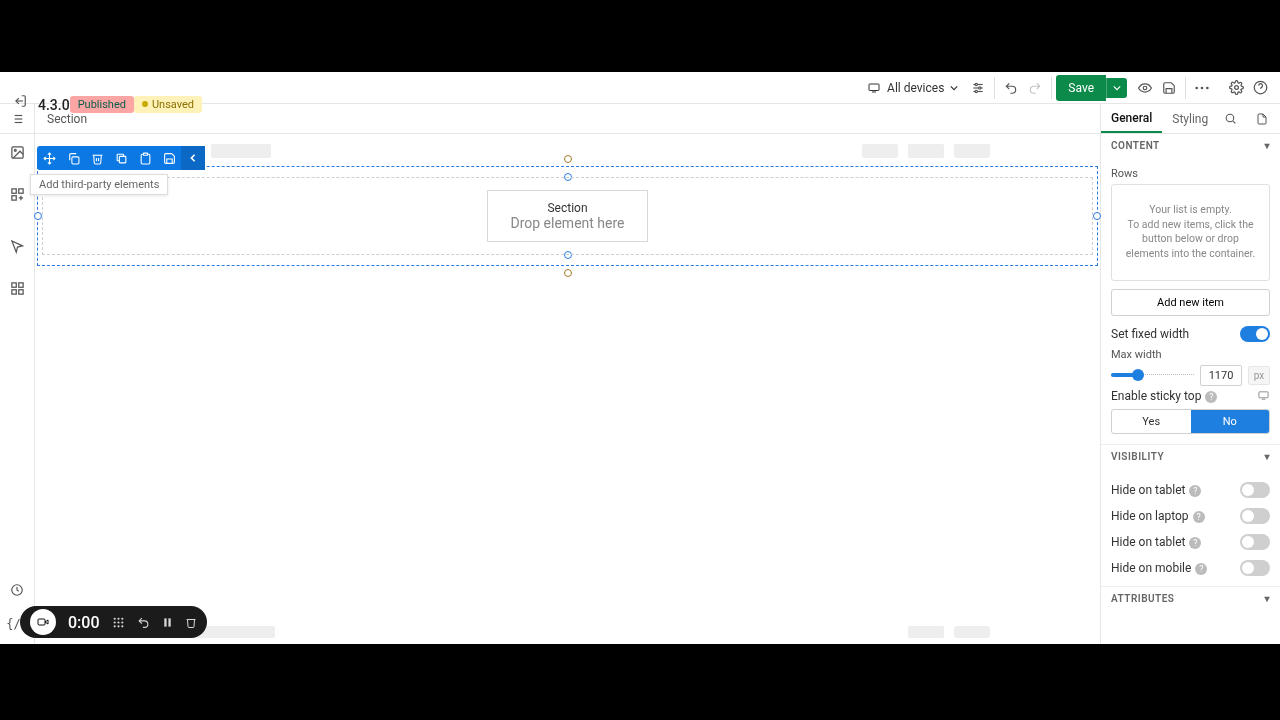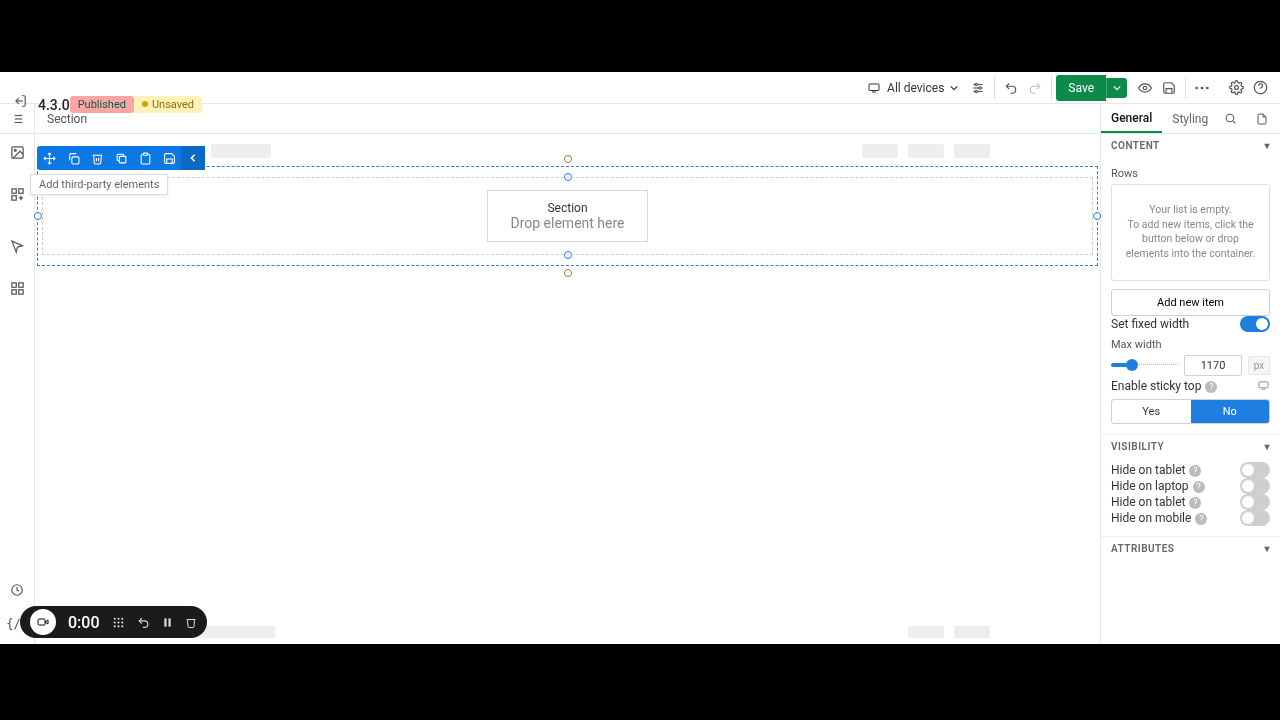--- a/index.html
+++ b/index.html
@@ -55,33 +55,33 @@
 .handle { position:absolute; width:8px; height:8px; border-radius:50%; background:#fff; border:1.5px solid #a77b2a; }
 .handle.blue { border-color:#2a7be4; }
 
 
 .inspector { width: 180px; border-left: 1px solid #e6e6e6; overflow-y: auto; font-size:12px; color:#333; background:#fff; }
 .panel-sec-head { display:flex; align-items:center; justify-content:space-between; padding:6px 10px; font-size:10px; letter-spacing:.5px; color:#666; text-transform:uppercase; font-weight:600; cursor:pointer; }
 .panel-body { padding: 4px 10px 10px; }
 .lbl { font-size:11px; color:#555; margin:6px 0 4px; }
 .empty-box { border:1px solid #e0e0e0; border-radius:3px; padding:18px 8px; text-align:center; font-size:10.5px; color:#888; line-height:1.4; }
 .addnew { margin-top:8px; width:100%; border:1px solid #d0d0d0; background:#fff; padding:6px 0; font-size:11px; cursor:pointer; border-radius:3px; }
-.row-flex { display:flex; align-items:center; justify-content:space-between; margin-top:0; }
+.row-flex { display:flex; align-items:center; justify-content:space-between; margin-top:10px; }
 .toggle { width:30px; height:16px; border-radius:10px; position:relative; cursor:pointer; }
 .toggle.on { background:#1f7fe0; }
 .toggle.off { background:#cfcfcf; }
 .toggle .knob { position:absolute; top:2px; width:12px; height:12px; border-radius:50%; background:#fff; }
 .toggle.on .knob { right:2px; }
 .toggle.off .knob { left:2px; }
 .slider-row { display:flex; align-items:center; gap:6px; margin-top:4px; }
 .slider { flex:1; height:4px; position:relative; }
 .slider .track { position:absolute; left:0; right:0; top:1px; height:2px; border-top:1px dotted #bbb; }
 .slider .fill { position:absolute; left:0; top:0; height:4px; background:#1f7fe0; border-radius:2px; }
 .slider .thumb { position:absolute; top:-4px; width:12px; height:12px; border-radius:50%; background:#1f7fe0; }
-.numbox { width:58px; border:1px solid #d0d0d0; border-radius:2px; text-align:center; font-size:11px; padding:3px 0; }
+.numbox { width:42px; border:1px solid #d0d0d0; border-radius:2px; text-align:center; font-size:11px; padding:3px 0; }
 .unitbox { width:22px; border:1px solid #e6e6e6; background:#f5f5f5; color:#999; border-radius:2px; text-align:center; font-size:10px; padding:3px 0; }
 .seg { display:flex; border:1px solid #d0d0d0; border-radius:3px; overflow:hidden; margin-top:6px; }
 .seg div { flex:1; text-align:center; padding:5px 0; font-size:11px; cursor:pointer; }
 .seg .active { background:#1f7fe0; color:#fff; }
 .help { display:inline-flex; width:12px; height:12px; border-radius:50%; background:#bbb; color:#fff; font-size:9px; align-items:center; justify-content:center; margin-left:4px; }
 
 
 .canvas-bottom-ph { position:absolute; bottom:6px; display:flex; gap:10px; }
 
 

